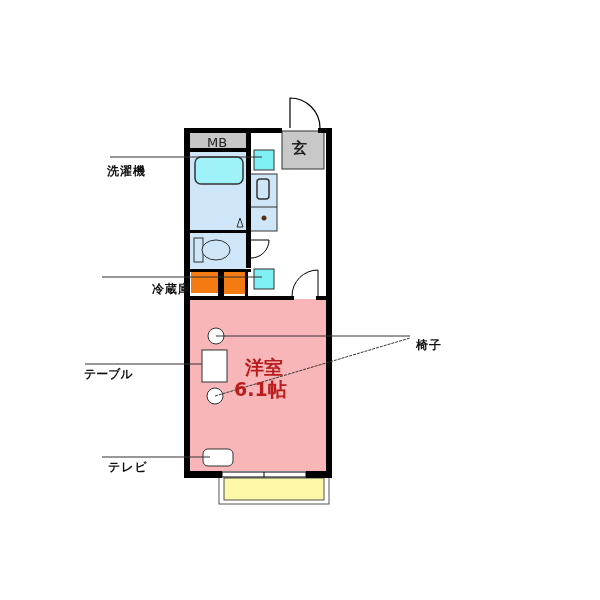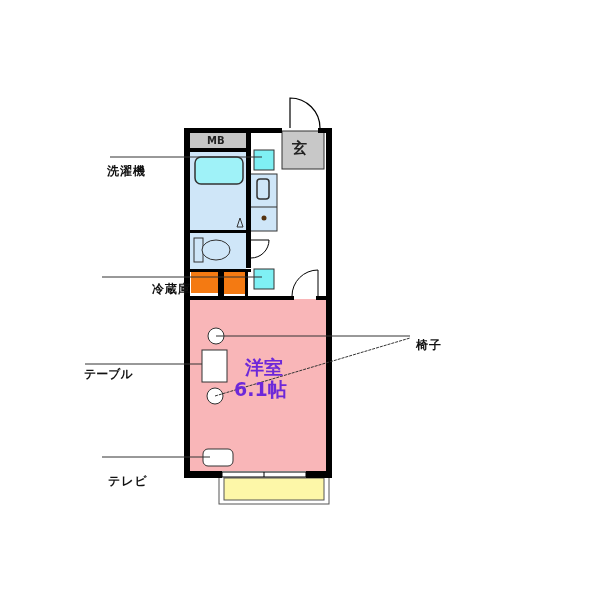--- a/index.html
+++ b/index.html
@@ -1,21 +1,21 @@
 <!DOCTYPE html>
 <html><head>
 <meta charset="utf-8">
 <style>
   html, body { margin: 0; padding: 0; background: #ffffff; }
   body { width: 600px; height: 600px; position: relative; overflow: hidden;
          font-family: "DejaVu Sans", sans-serif; }
   .abs { position: absolute; }
   .label { position: absolute; font-weight: bold; color: #111; font-size: 12px;
            letter-spacing: 1px; white-space: nowrap; }
-  .room-label { position: absolute; font-weight: bold; color: #6d28d9; font-size: 19px;
+  .room-label { position: absolute; font-weight: bold; color: #b91c1c; font-size: 19px;
                 line-height: 21px; white-space: nowrap; }
   svg { position: absolute; left: 0; top: 0; }
 </style>
 </head>
 <body>
 
 <div>
 <svg width="600" height="600" viewBox="0 0 600 600">
 
   <rect x="190" y="299" width="136" height="172" fill="#f9b6b8"></rect>
@@ -85,25 +85,25 @@
   <g stroke="#333" stroke-width="1" fill="none">
     <line x1="110" y1="157" x2="262" y2="157"></line>
     <line x1="102" y1="277" x2="262" y2="277"></line>
     <line x1="85" y1="364" x2="202" y2="364"></line>
     <line x1="102" y1="457" x2="210" y2="457"></line>
     <line x1="216" y1="336" x2="410" y2="336"></line>
     <line x1="215" y1="396" x2="410" y2="338" stroke-dasharray="3,1"></line>
   </g>
 </svg>
 
-<div class="abs" style="left:207px; top:135px; font-size:10px; font-weight:bold; color:#222;">MB</div>
+<div class="abs" style="left:207px; top:135px; font-size:13px; font-weight:normal; color:#222;">MB</div>
 
 <div class="abs" style="left:292px; top:139px; font-size:15px; font-weight:bold; color:#222;">玄</div>
 
 <div class="room-label" style="left:245px; top:357px;">洋室</div>
 <div class="room-label" style="left:234px; top:379px;">6.1帖</div>
 
 <div class="label" style="left:107px; top:163px;">洗濯機</div>
 <div class="label" style="left:104px; top:281px;margin-left:48px;">冷蔵庫</div>
 <div class="label" style="left:84px; top:366px; letter-spacing:0px;">テーブル</div>
-<div class="label" style="left:108px; top:473px;">テレビ</div>
+<div class="label" style="left:108px; top:459px;">テレビ</div>
 <div class="label" style="left:416px; top:337px;text-align:center;">椅子</div>
 </div>
 
 </body></html>

